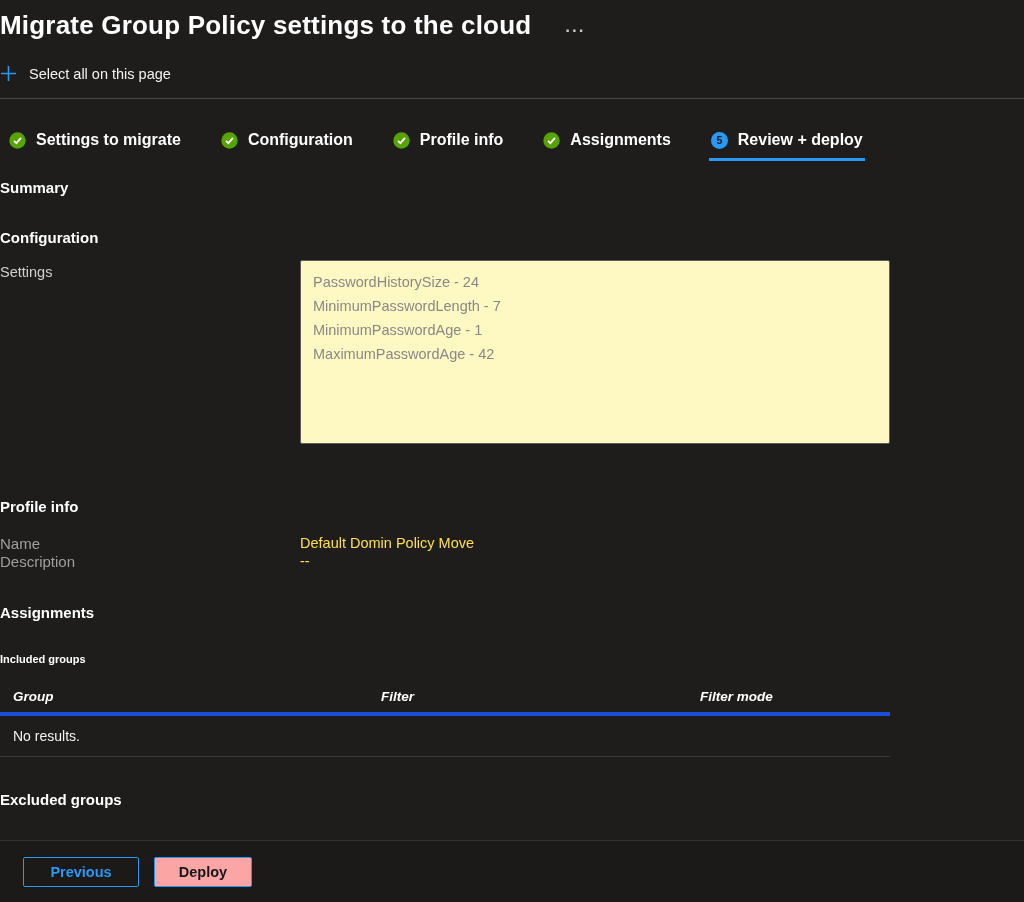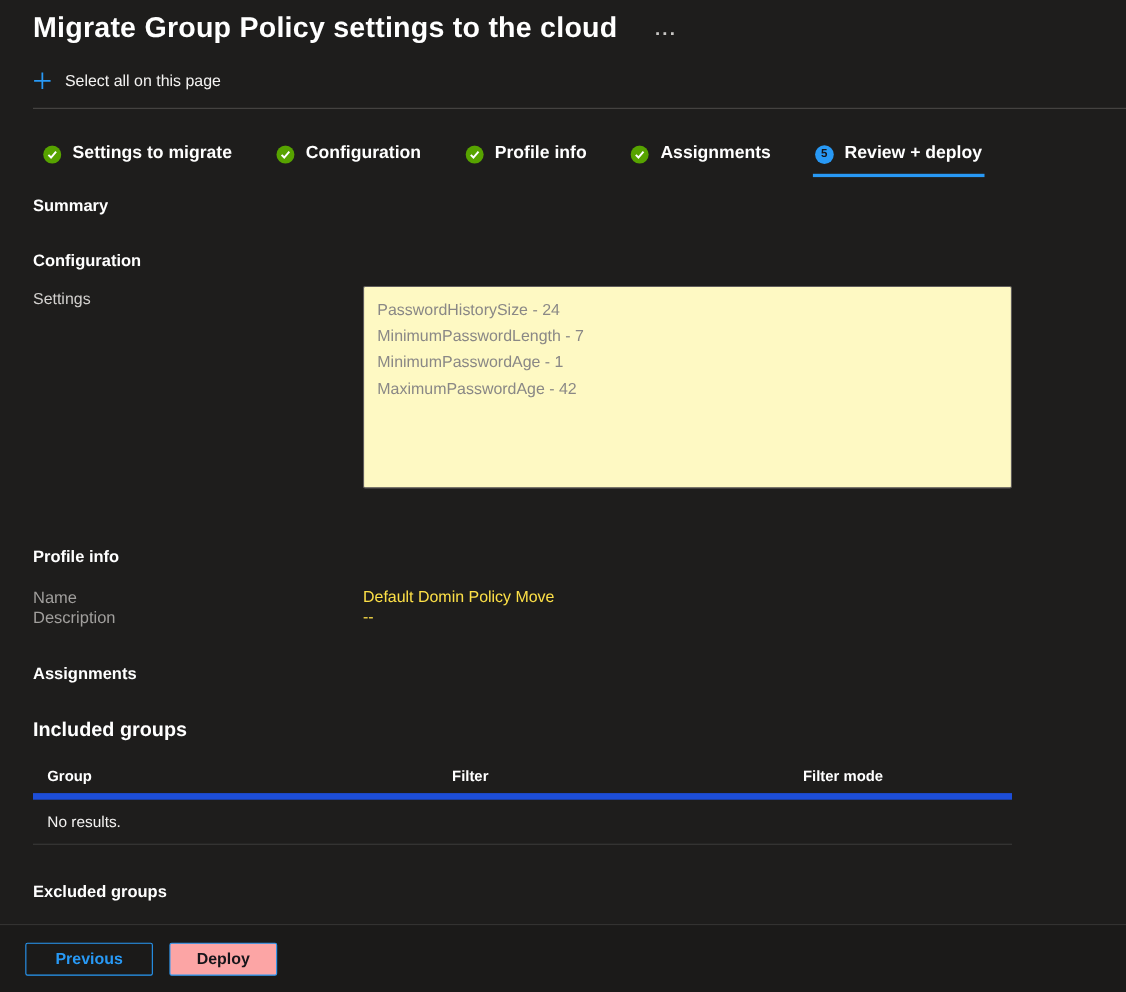--- a/index.html
+++ b/index.html
@@ -1,19 +1,19 @@
 <!DOCTYPE html>
 <html><head>
 <meta charset="utf-8">
 <style>
   * { margin:0; padding:0; box-sizing:border-box; }
   html,body { width:1024px; height:902px; background:#1e1d1c; overflow:hidden;
     font-family:"Liberation Sans","DejaVu Sans",sans-serif; }
   .page { position:relative; width:1024px; height:902px; background:#1e1d1c; }
-  .content { position:relative; height:840px; overflow:hidden; padding-left:30px; }
+  .content { position:relative; height:840px; overflow:hidden; }
 
   
   .title-row { display:flex; align-items:flex-start; gap:34px; padding-top:10px; }
   .page-title { color:#ffffff; font-size:26px; font-weight:700; letter-spacing:0.2px; }
   .more-btn { color:#c8c6c4; font-size:17px; font-weight:700; letter-spacing:2px;
     margin-top:8px; cursor:pointer; background:none; border:none; line-height:1;
     font-family:inherit; }
 
   
   .select-all { display:flex; align-items:center; gap:12px; margin-top:24px; cursor:pointer; }
@@ -47,21 +47,21 @@
 
   
   .kv-row { margin-top:1px; }
   .kv-row.first { margin-top:20px; }
   .kv-label { color:#a19f9d; font-size:15px; }
   .kv-value { color:#fde047; font-size:14.5px; }
 
   
   .groups-table { width:890px; margin-top:24px; }
   .t-head { display:grid; grid-template-columns:368px 319px 1fr; padding:0 0 8px 13px;
-    border-bottom:6px solid #1d4ed8; }
+    border-bottom:4px solid #1d4ed8;font-style:italic; }
   .t-head .cell { color:#ffffff; font-size:13.5px; font-weight:700; }
   .t-row { padding:12px 0 12px 13px; border-bottom:1px solid #3b3a39;
     color:#f3f2f1; font-size:14px; }
 
   
   .mt-config   { margin-top:33px; }
   .mt-profile  { margin-top:54px; }
   .mt-assign   { margin-top:34px; }
   .mt-included { margin-top:32px; }
   .mt-excluded { margin-top:34px; }
@@ -151,21 +151,21 @@
       <div class="kv-label">Name</div>
       <div class="kv-value">Default Domin Policy Move</div>
     </div>
     <div class="field-grid kv-row">
       <div class="kv-label">Description</div>
       <div class="kv-value">--</div>
     </div>
 
     <div class="h-section mt-assign">Assignments</div>
 
-    <div class="h-section mt-included" style="font-size:18px;">Included groups</div>
+    <div class="h-section mt-included" style="font-size:11px;">Included groups</div>
 
     <div class="groups-table">
       <div class="t-head">
         <div class="cell">Group</div>
         <div class="cell">Filter</div>
         <div class="cell">Filter mode</div>
       </div>
       <div class="t-row">No results.</div>
     </div>
 

